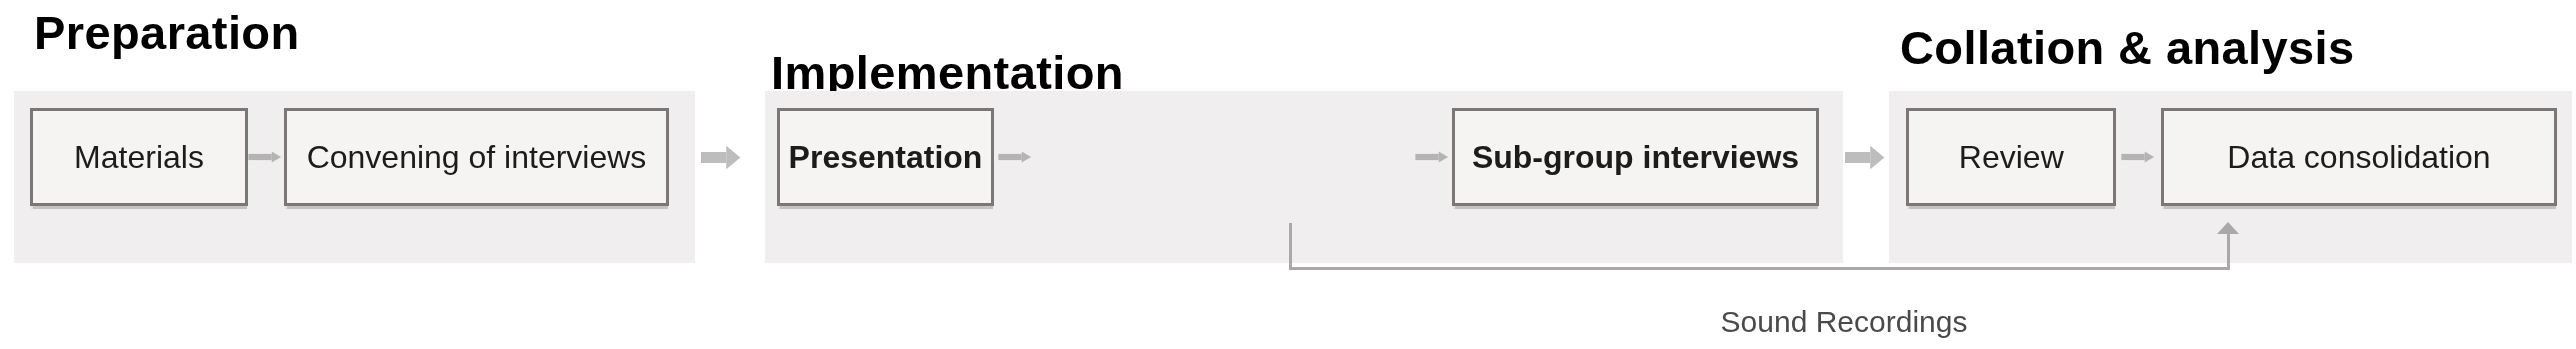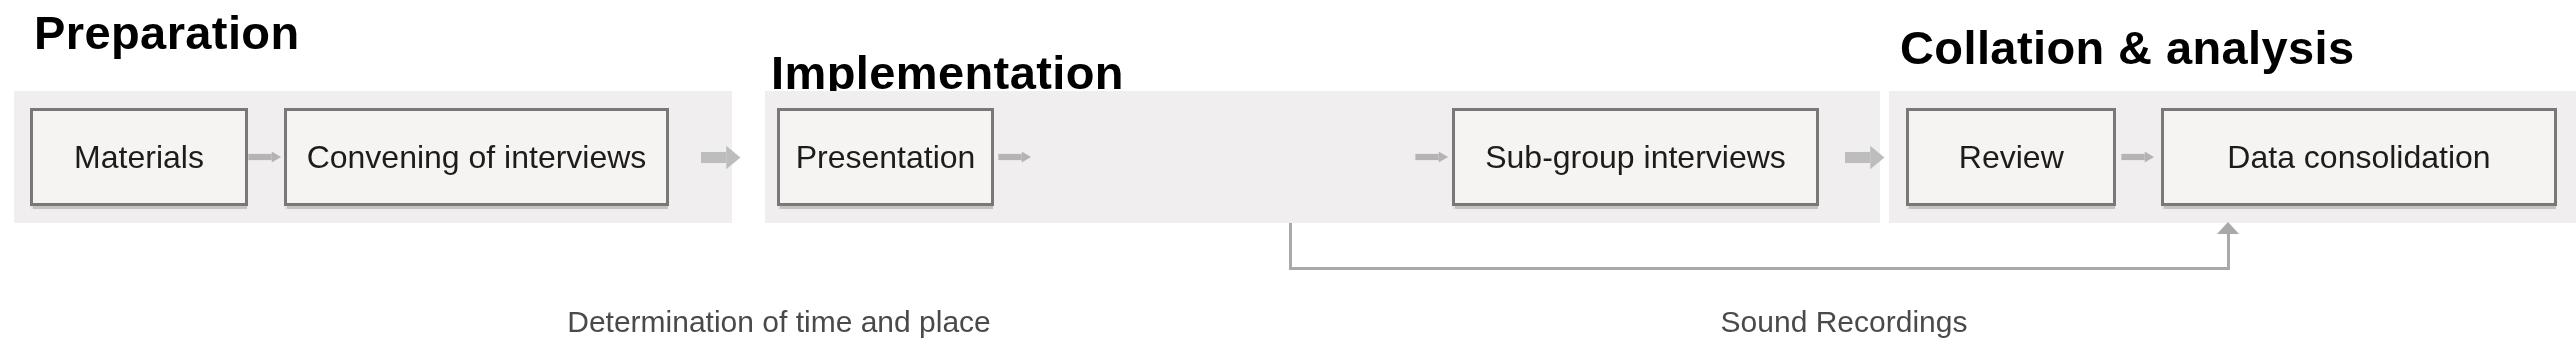--- a/index.html
+++ b/index.html
@@ -10,22 +10,22 @@
   html,body{margin:0;padding:0;background:var(--page-bg);}
   .canvas{
     position:relative;width:2576px;height:349px;background:var(--page-bg);
     font-family:"Liberation Sans",sans-serif;overflow:hidden;
   }
   .phase-title{
     position:absolute;top:4.7px;font-size:47px;font-weight:bold;
     color:var(--heading-text);white-space:nowrap;letter-spacing:0.4px;
   }
   .t1{left:34px;} .t2{left:771px;margin-top:40px;} .t3{left:1900px;margin-top:15px;}
-  .panel{position:absolute;top:91px;height:132px;background:var(--panel-bg);padding-left:37px;}
-  .p1{left:14px;width:681px;} .p2{left:765px;width:1078px;} .p3{left:1889px;width:683px;}
+  .panel{position:absolute;top:91px;height:172px;background:var(--panel-bg);}
+  .p1{left:14px;width:681px;} .p2{left:765px;width:1078px;font-weight:bold;} .p3{left:1889px;width:683px;}
   .stepbox{
     position:absolute;top:17.3px;height:98px;box-sizing:border-box;
     background:var(--box-bg);border:3.2px solid var(--box-border);
     display:flex;align-items:center;justify-content:center;
     font-size:32px;color:var(--box-text);white-space:nowrap;
     box-shadow:0 4px 1.6px -0.8px #c6c2c2;
   }
   .p1 .b1{left:16px;width:218px;} .p1 .b2{left:270px;width:385px;}
   .p2 .b1{left:12px;width:217px;} .p2 .b2{left:271px;width:378px;} .p2 .b3{left:687px;width:367px;}
   .p3 .b1{left:17.3px;width:210px;text-align:right;} .p3 .b2{left:272px;width:396px;}
@@ -111,17 +111,16 @@
     <div class="stepbox b2">Data consolidation</div>
   </div>
 
   <div>
     <div class="seg seg-v1"></div>
     <div class="seg seg-h"></div>
     <div class="seg seg-v2"></div>
     <div class="arrowhead-up"></div>
   </div>
 
-  <div class="annotation ann1">Determination of time and place</div>
   <div class="annotation ann2">Sound Recordings</div>
 
 </div>
 
 
 </body></html>

